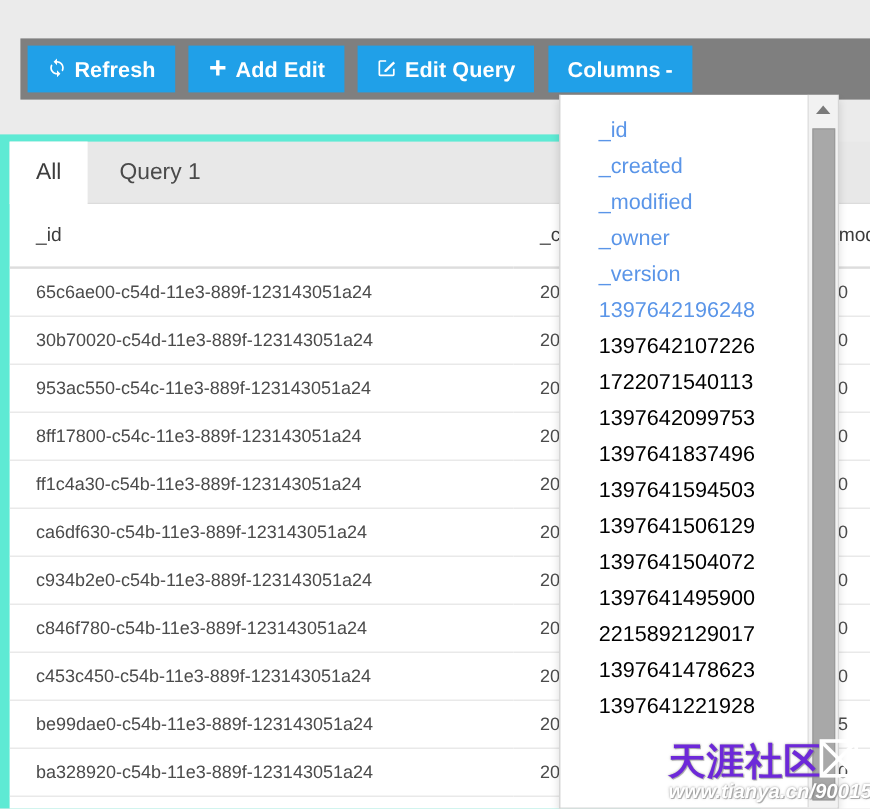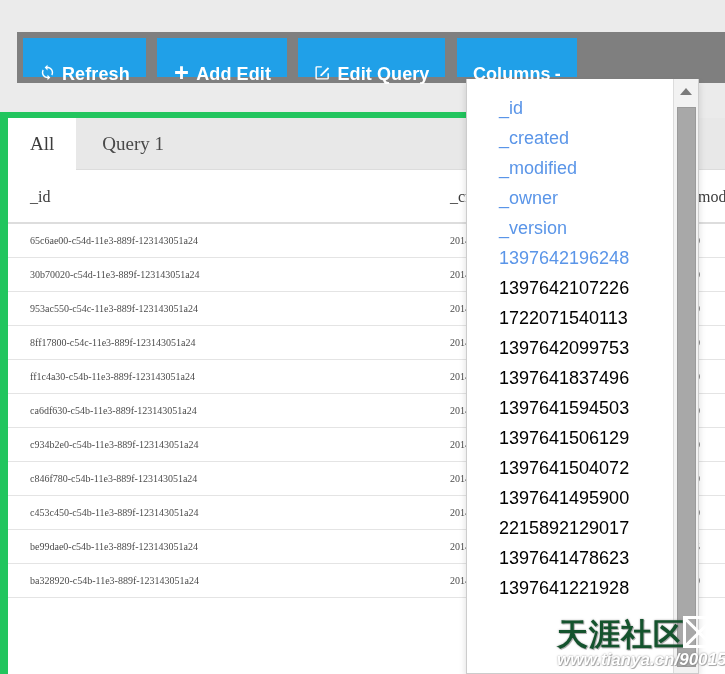--- a/index.html
+++ b/index.html
@@ -28,21 +28,21 @@
     white-space: nowrap;
   }
   .btn {
     display: inline-block;
     height: 39px;
     line-height: 39px;
     background: #20a0e8;
     color: #ffffff;
     font-size: 18px;
     font-weight: bold;
-    padding: 17px 16px;
+    padding: 1px 16px;
     margin-right: 7px;
     border: 0;
     vertical-align: top;
     cursor: pointer;
     letter-spacing: 0.1px;
   }
   .btn .ic {
     display: inline-block;
     margin-right: 6px;
     vertical-align: -1px;
@@ -50,22 +50,21 @@
   }
   .btn .ic svg { display: block; }
   .btn-label { display: inline-block; vertical-align: top; }
   .caret-txt { font-weight: bold; margin-left: 4px; }
 
   
   .content {
     position: absolute;
     left: 0; top: 112px;
     width: 634px; height: 562px;
-    background: #22c55e;
-    font-family: Liberation Serif, serif;
+    background: #5eead4;
   }
 
   
   .tabs {
     position: absolute;
     left: 8px; top: 6px;
     width: 717px; height: 52px;
     background: #e8e8e8;
     border-bottom: 1px solid #dcdcdc;
   }
@@ -100,21 +99,21 @@
   table.grid th {
     text-align: left;
     font-size: 16px;
     font-weight: normal;
     color: #3c3c3c;
     padding: 18px 0 16px 22px;
     border-bottom: 2px solid #dddddd;
     white-space: nowrap;
   }
   table.grid td {
-    font-size: 10px;
+    font-size: 15px;
     color: #4b4b4b;
     padding: 11px 0 11px 22px;
     border-bottom: 1px solid #e4e4e4;
     white-space: nowrap;
   }
   .col-id { width: 420px; }
   .col-created { width: 240px; }
   .col-mod { width: 240px; }
 
   
@@ -183,21 +182,21 @@
     left: 557px; top: 612px;
     width: 170px; height: 62px;
     z-index: 60;
     pointer-events: none;
   }
   .wm-cjk {
     position: absolute;
     left: 0; top: 2px;
     font-size: 31px;
     font-weight: bold;
-    color: #14532d;
+    color: #6d28d9;
     letter-spacing: 1px;
     text-shadow: 0 0 2px rgba(120,120,120,0.75),
                  1px 1px 0 rgba(140,140,140,0.6);
     white-space: nowrap;
   }
   .wm-url {
     position: absolute;
     left: 0; top: 38px;
     font-size: 17px;
     font-weight: bold;

